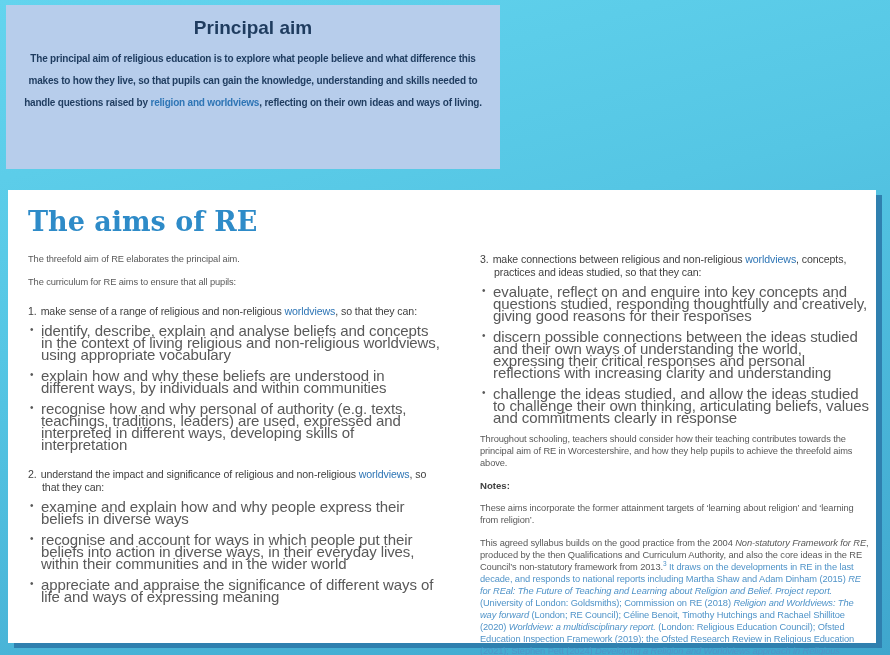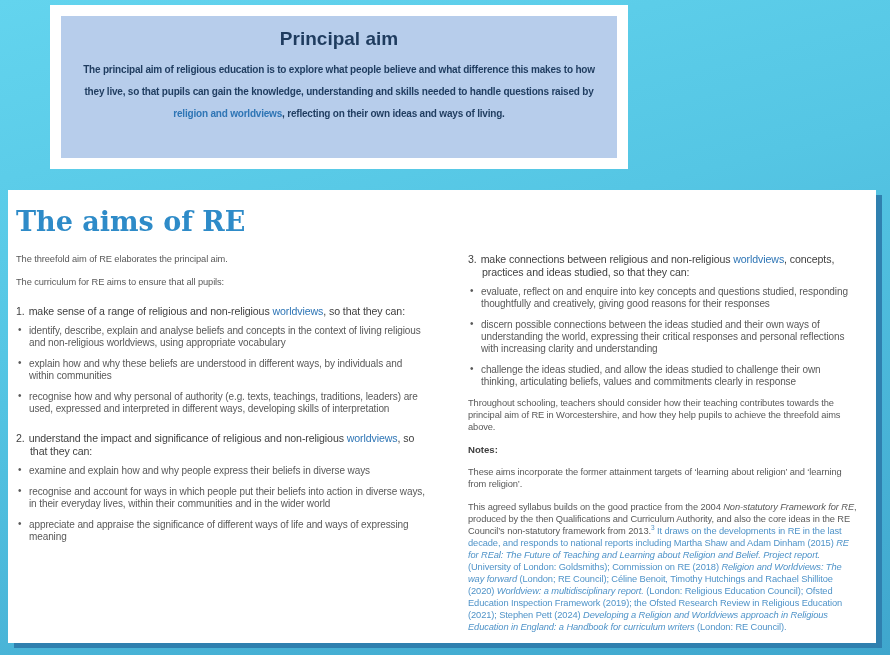--- a/index.html
+++ b/index.html
@@ -7,41 +7,41 @@
   body { font-family:"Liberation Sans","DejaVu Sans",sans-serif; overflow:hidden; }
 
   .page {
     position:relative; width:890px; height:655px;
     background:linear-gradient(165deg,#63d4ee 0%,#55c6e4 40%,#3fa6cd 100%);
     overflow:hidden;
   }
 
   
   .principal-box {
-    position:absolute; left:6px; top:5px; width:578px; height:164px;
-    background:#ffffff; padding:11px;margin-left:44px;
+    position:absolute; left:6px; top:5px; width:494px; height:164px;
+    background:#ffffff; 
   }
   .principal-inner {
     width:100%; height:100%; background:#b7cdeb;
     text-align:center; padding:9px 10px;
   }
   .principal-title {
     font-size:19px; font-weight:bold; color:#1f3c5f;
     margin:3px 0 9px;
   }
   .principal-body {
     font-size:10px; font-weight:bold; color:#1f3c5f;
     line-height:22px; letter-spacing:-0.2px; padding:0 4px;
   }
   .link-blue { color:#2e75b5; }
 
   
   .aims-panel {
     position:absolute; left:8px; top:190px; width:868px; height:453px;
-    background:#ffffff; padding:14px 20px 10px 8px;
+    background:#ffffff; padding:14px 20px 10px 20px;
     box-shadow:6px 5px 0 0 #2f80af;
   }
   .panel-heading {
     font-family:"DejaVu Serif","Liberation Serif",serif;
     font-size:27px; font-weight:bold; color:#2e8bc8;
     margin:2px 0 16px;
   }
   .columns { display:flex; gap:40px; }
   .col { flex:none; }
   .col-left  { width:412px; }
@@ -57,21 +57,21 @@
   .aim-heading {
     font-size:10.6px; font-weight:normal; color:#3f3f3f;
     line-height:13px; padding-left:14px; text-indent:-14px;
     margin:0 0 7px; letter-spacing:-0.1px;
   }
   .aim-num { margin-right:4px; }
 
   .bullet-list { list-style:none; margin:0; padding:0; }
   .bullet-list li {
     position:relative; padding-left:13px; margin-bottom:9px;
-    font-size:10px; color:#595959; line-height:12px; letter-spacing:-0.1px;
+    font-size:15px; color:#595959; line-height:12px; letter-spacing:-0.1px;
   }
   .bullet-list li::before {
     content:"•"; position:absolute; left:2px; top:-1px;
     font-size:10px; color:#595959;
   }
 
   .para {
     font-size:9.3px; color:#595959; line-height:12px;
     margin:3px 0 11px; letter-spacing:-0.1px;
   }

